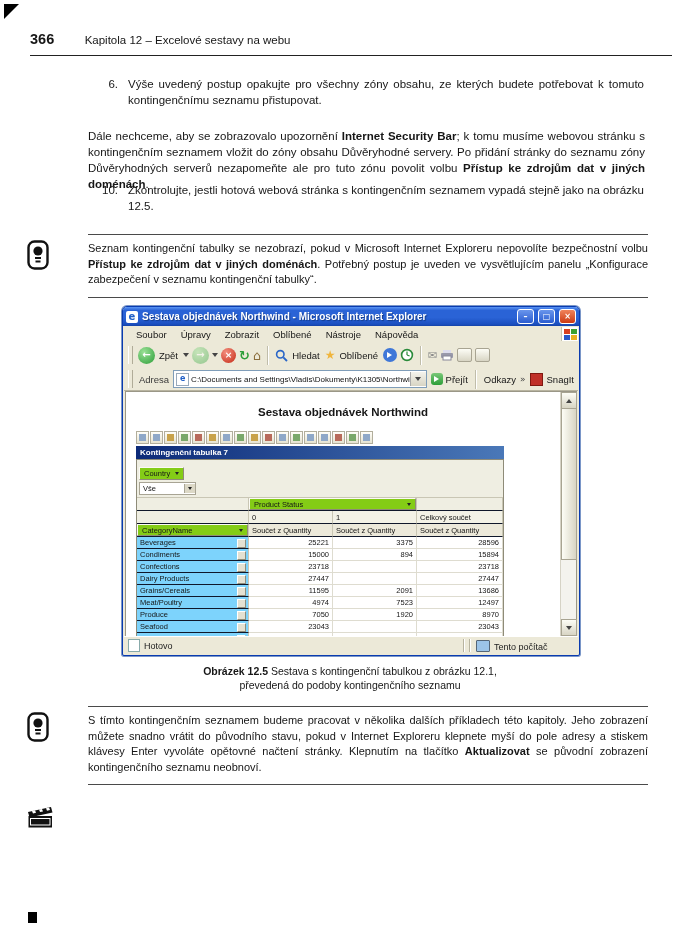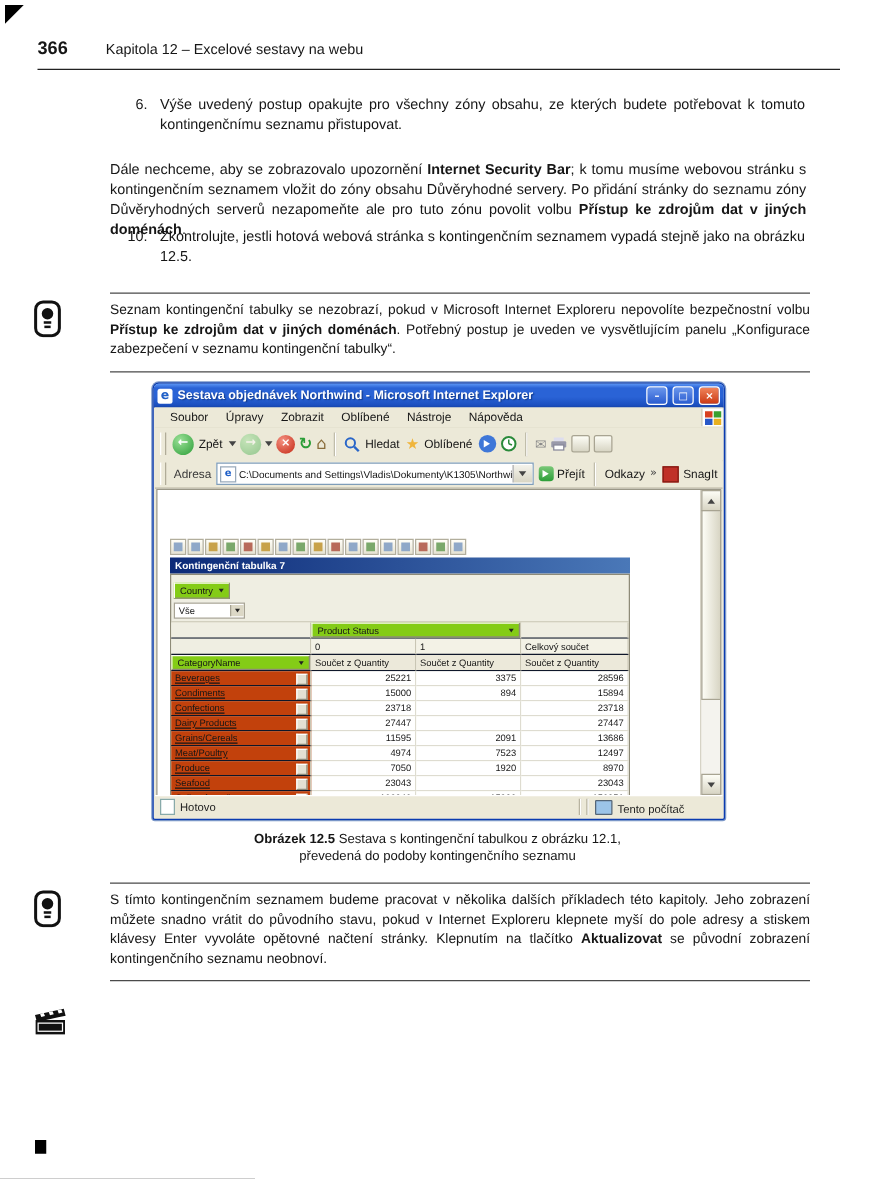--- a/index.html
+++ b/index.html
@@ -121,21 +121,21 @@
   .tri-xs{width:0;height:0;border-left:2.5px solid transparent;border-right:2.5px solid transparent;border-top:3.5px solid #222;}
   .pfval{width:52px;background:#fff;border:1px solid #a8a494;height:11px;font-size:7.5px;display:flex;
          align-items:center;justify-content:space-between;padding-left:3px;margin-top:2px;}
   .pfval .dd{width:10px;height:9px;background:#dcd8c6;border-left:1px solid #a8a494;display:flex;align-items:center;justify-content:center;}
   .pgrid{display:grid;grid-template-columns:112px 84px 84px 86px;font-size:7.5px;border-top:1px solid #c9c6b4;}
   .pc{border-right:1px solid #c9c6b4;border-bottom:1px solid #0f172a;height:12px;display:flex;align-items:center;
       padding:0 3px;background:#efeee2;overflow:hidden;white-space:nowrap;}
   .pc.blank{background:#efeee2;}
   .pc.colitem{background:#f3f2e6;}
   .pc.colhead{background:#ece9da;}
-  .pc.rowhead{background:#c2410c;position:relative;padding-right:12px;height:11px;text-decoration:underline;}
+  .pc.rowhead{background:#7dd3fc;position:relative;padding-right:12px;height:11px;}
   .pc.rowhead::after{content:"";position:absolute;right:2px;top:1.5px;width:7px;height:7px;background:#e4e1d2;
                      border:1px solid;border-color:#fff #8e8b78 #8e8b78 #fff;}
   .pc.data{background:#fff;justify-content:flex-end;border-color:#dedcd0;height:11px;}
   .pc.span2{grid-column:2/4;padding:0;background:#efeee2;display:flex;align-items:center;}
   .pc .pfbtn{height:10px;}
 </style>
 </head>
 <body>
 
 <div id="page">
@@ -249,20 +249,21 @@
           <span>Přejít</span>
         </span>
         <span class="vsep"></span>
         <span>Odkazy</span>
         <span class="chev glyph">»</span>
         <span class="snagico"></span>
         <span>SnagIt</span>
       </div>
 
       <div class="content">
+        <div class="wpage-title">Sestava objednávek Northwind</div>
 
         <div class="pivot">
           <div class="ptoolbar">
             <span class="ptool"></span>
               <span class="ptool"></span>
               <span class="ptool"></span>
               <span class="ptool"></span>
               <span class="ptool"></span>
               <span class="ptool"></span>
               <span class="ptool"></span>

